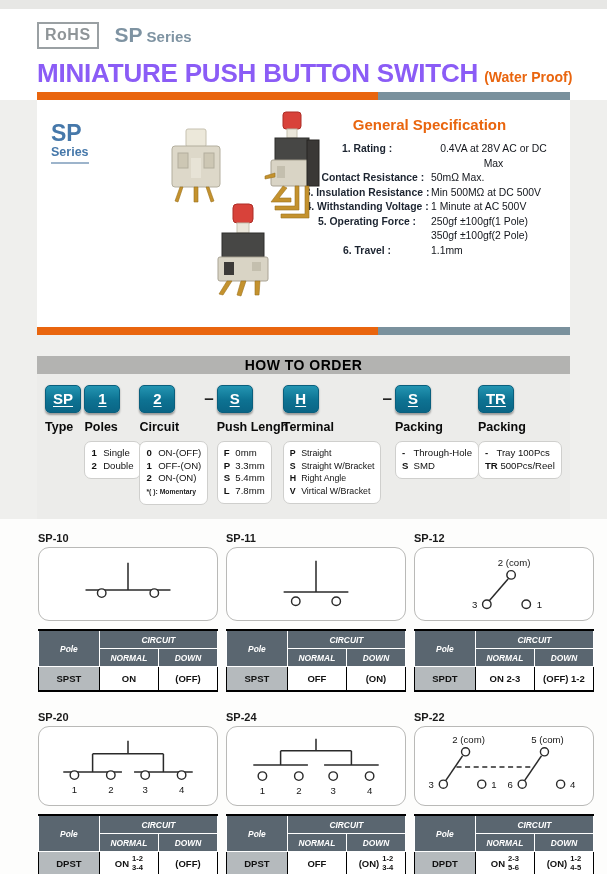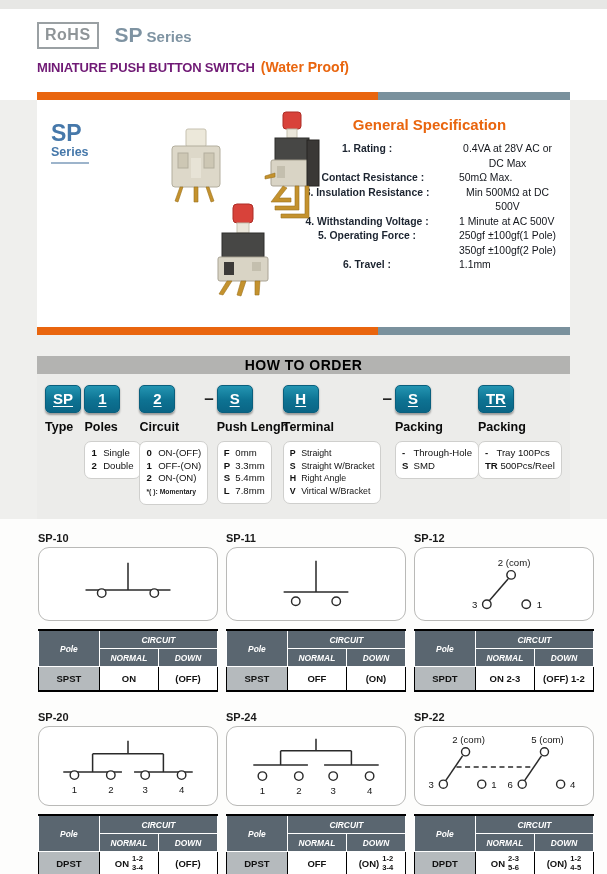--- a/index.html
+++ b/index.html
@@ -13,39 +13,39 @@
   .header-band{background:#fff;padding:10px 37px 0 37px;}
   .rohs-row{display:flex;align-items:center;height:32px;}
   .rohs-badge{
     border:2px solid #9aa0a3;color:#8f9598;font-weight:bold;font-size:16px;
     padding:2px 6px 3px 6px;letter-spacing:.5px;background:#fff;
   }
   .series-title{margin-left:16px;color:#7e93a2;font-weight:bold;}
   .series-title .big{font-size:21px;}
   .series-title .small{font-size:15px;margin-left:4px;}
   .main-title-row{margin-top:7px;height:26px;white-space:nowrap;}
-  .main-title{font-size:13px;font-weight:800;letter-spacing:-0.2px;color:#701a75;}
+  .main-title{font-size:26px;font-weight:800;letter-spacing:-0.2px;color:#8b5cf6;}
   .main-title-note{font-size:14px;font-weight:bold;color:#e9650e;margin-left:6px;margin-top:28px;}
   .bar{display:flex;height:8px;margin-top:8px;}
   .bar .o{width:64%;background:#e9650e;}
   .bar .b{width:36%;background:#7a919d;}
   
   .product-card{margin:0 37px;background:#fff;height:235px;position:relative;padding:0 14px;box-sizing:border-box;}
   .card-inner{display:flex;height:219px;}
   .logo-col{width:62px;padding-top:22px;}
   .sp-logo{color:#4678aa;font-weight:bold;line-height:1;display:inline-block;border-bottom:2px solid #9db4cb;padding-bottom:3px;}
   .sp-logo .l1{font-size:23px;display:block;}
   .sp-logo .l2{font-size:12.5px;display:block;margin-top:1px;}
   .photos{position:relative;width:190px;}
   .photos svg{position:absolute;}
   .spec-col{flex:1;padding-top:16px;text-align:center;}
   .spec-heading{color:#e9650e;font-size:15px;font-weight:bold;margin-bottom:9px;}
   .spec-row{display:flex;font-size:10.4px;line-height:14.5px;}
   .spec-label{width:128px;font-weight:bold;color:#1c2430;flex-shrink:0;}
-  .spec-value{color:#13161c;margin-left:28px;}
+  .spec-value{color:#13161c;}
   .card-bar{position:absolute;left:0;right:0;bottom:0;}
   
   .gap{height:21px;}
   .order-section{margin:0 37px;}
   .order-bar{height:18px;background:#b3b3b1;display:flex;align-items:center;justify-content:center;
     font-size:14px;font-weight:bold;color:#000;letter-spacing:.5px;}
   .order-panel{background:#ececea;padding:11px 6px 14px 8px;}
   .badge-grid{display:flex;align-items:flex-start;}
   .ocol{display:flex;flex-direction:column;}
   .c-type{width:44px;}

